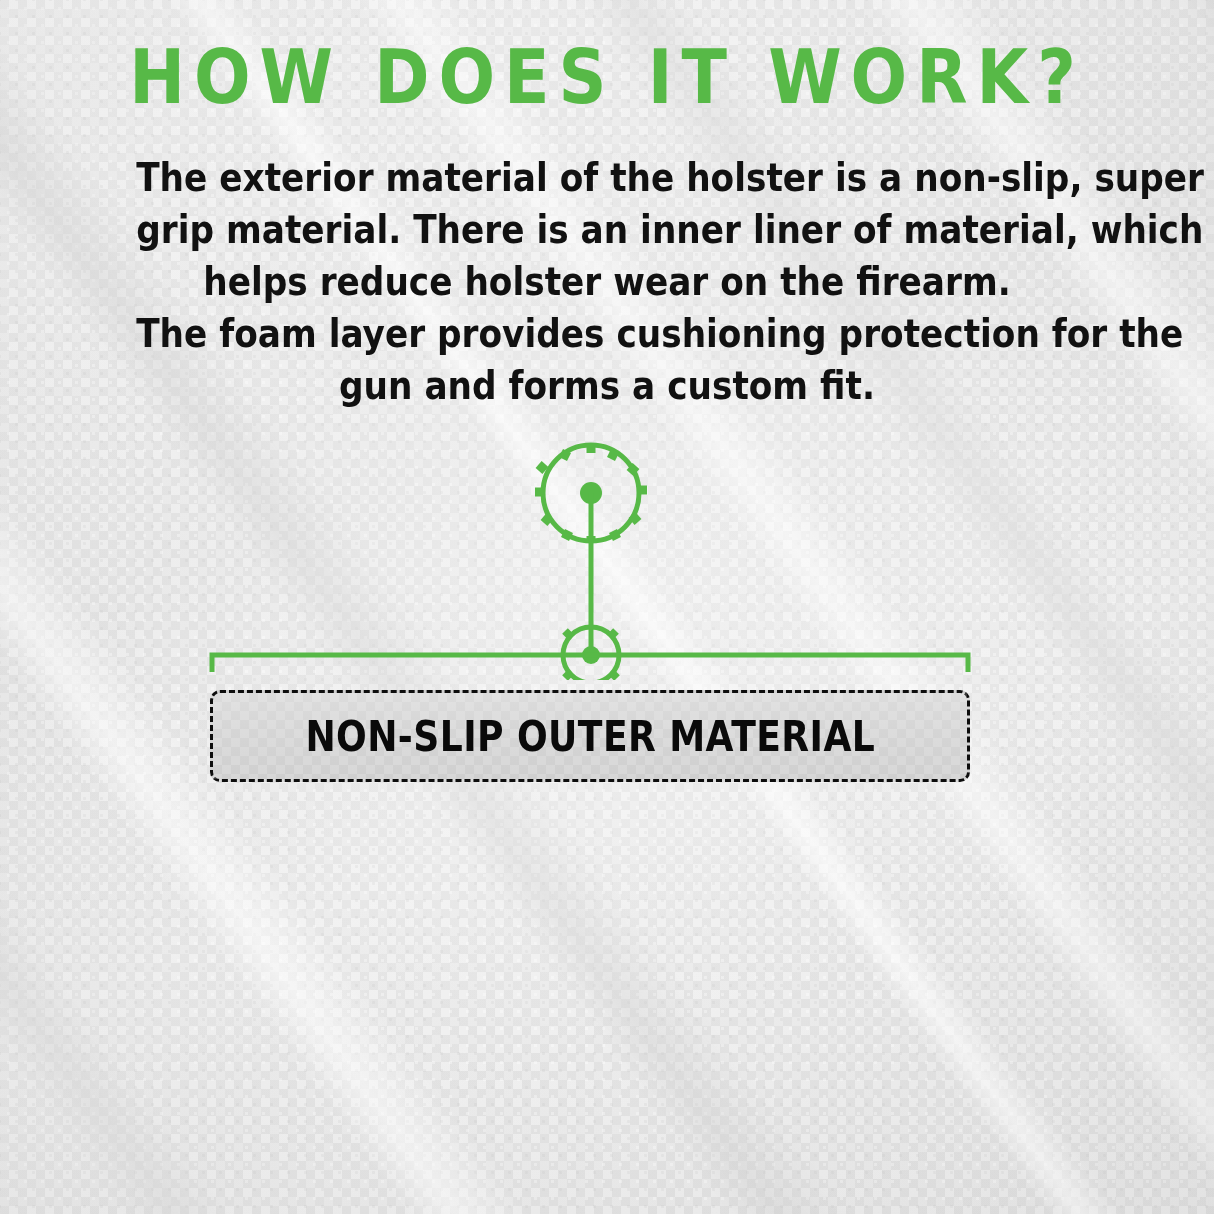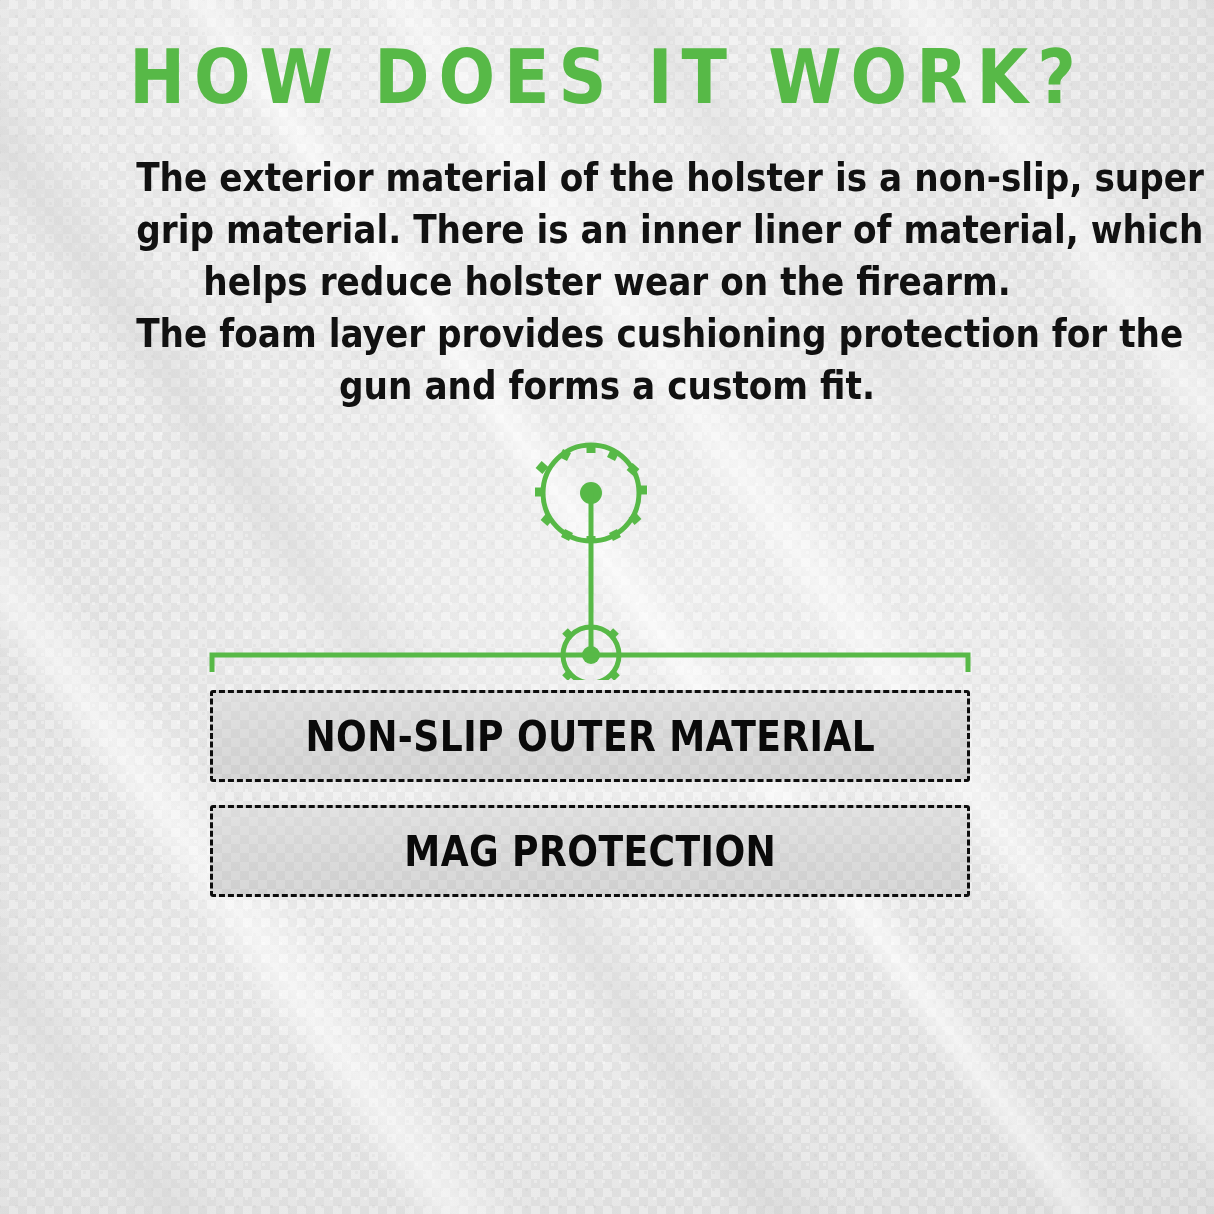--- a/index.html
+++ b/index.html
@@ -138,21 +138,21 @@
     position: absolute;
     left: 210px;
     top: 690px;
     width: 760px;
   }
   .layer-box {
     position: relative;
     height: 92px;
     margin-bottom: 23px;
     border: 3px dashed #0d0d0d;
-    border-radius: 3px;
+    border-radius: 10px;
     background: linear-gradient(180deg, #dcdcdc 0%, #d5d5d5 45%, #cfcfcf 100%);
     display: flex;
     align-items: center;
     justify-content: center;
     box-sizing: border-box;
   }
   .layer-box::after {
     content: "";
     position: absolute;
     inset: 0;
@@ -236,19 +236,16 @@
         </g>
 
         <path d="M 212 232 L 212 215 L 968 215 L 968 232" stroke="#57b947" stroke-width="5" fill="none"></path>
       </g>
     </svg>
 
     <div class="boxes">
       <div class="layer-box">
         <span class="layer-label">NON-SLIP OUTER MATERIAL</span>
       </div>
-      <div class="layer-box">
-        <span class="layer-label">MAG PROTECTION</span>
-      </div>
     </div>
 
   </div>
 </div>
 
 </body></html>

